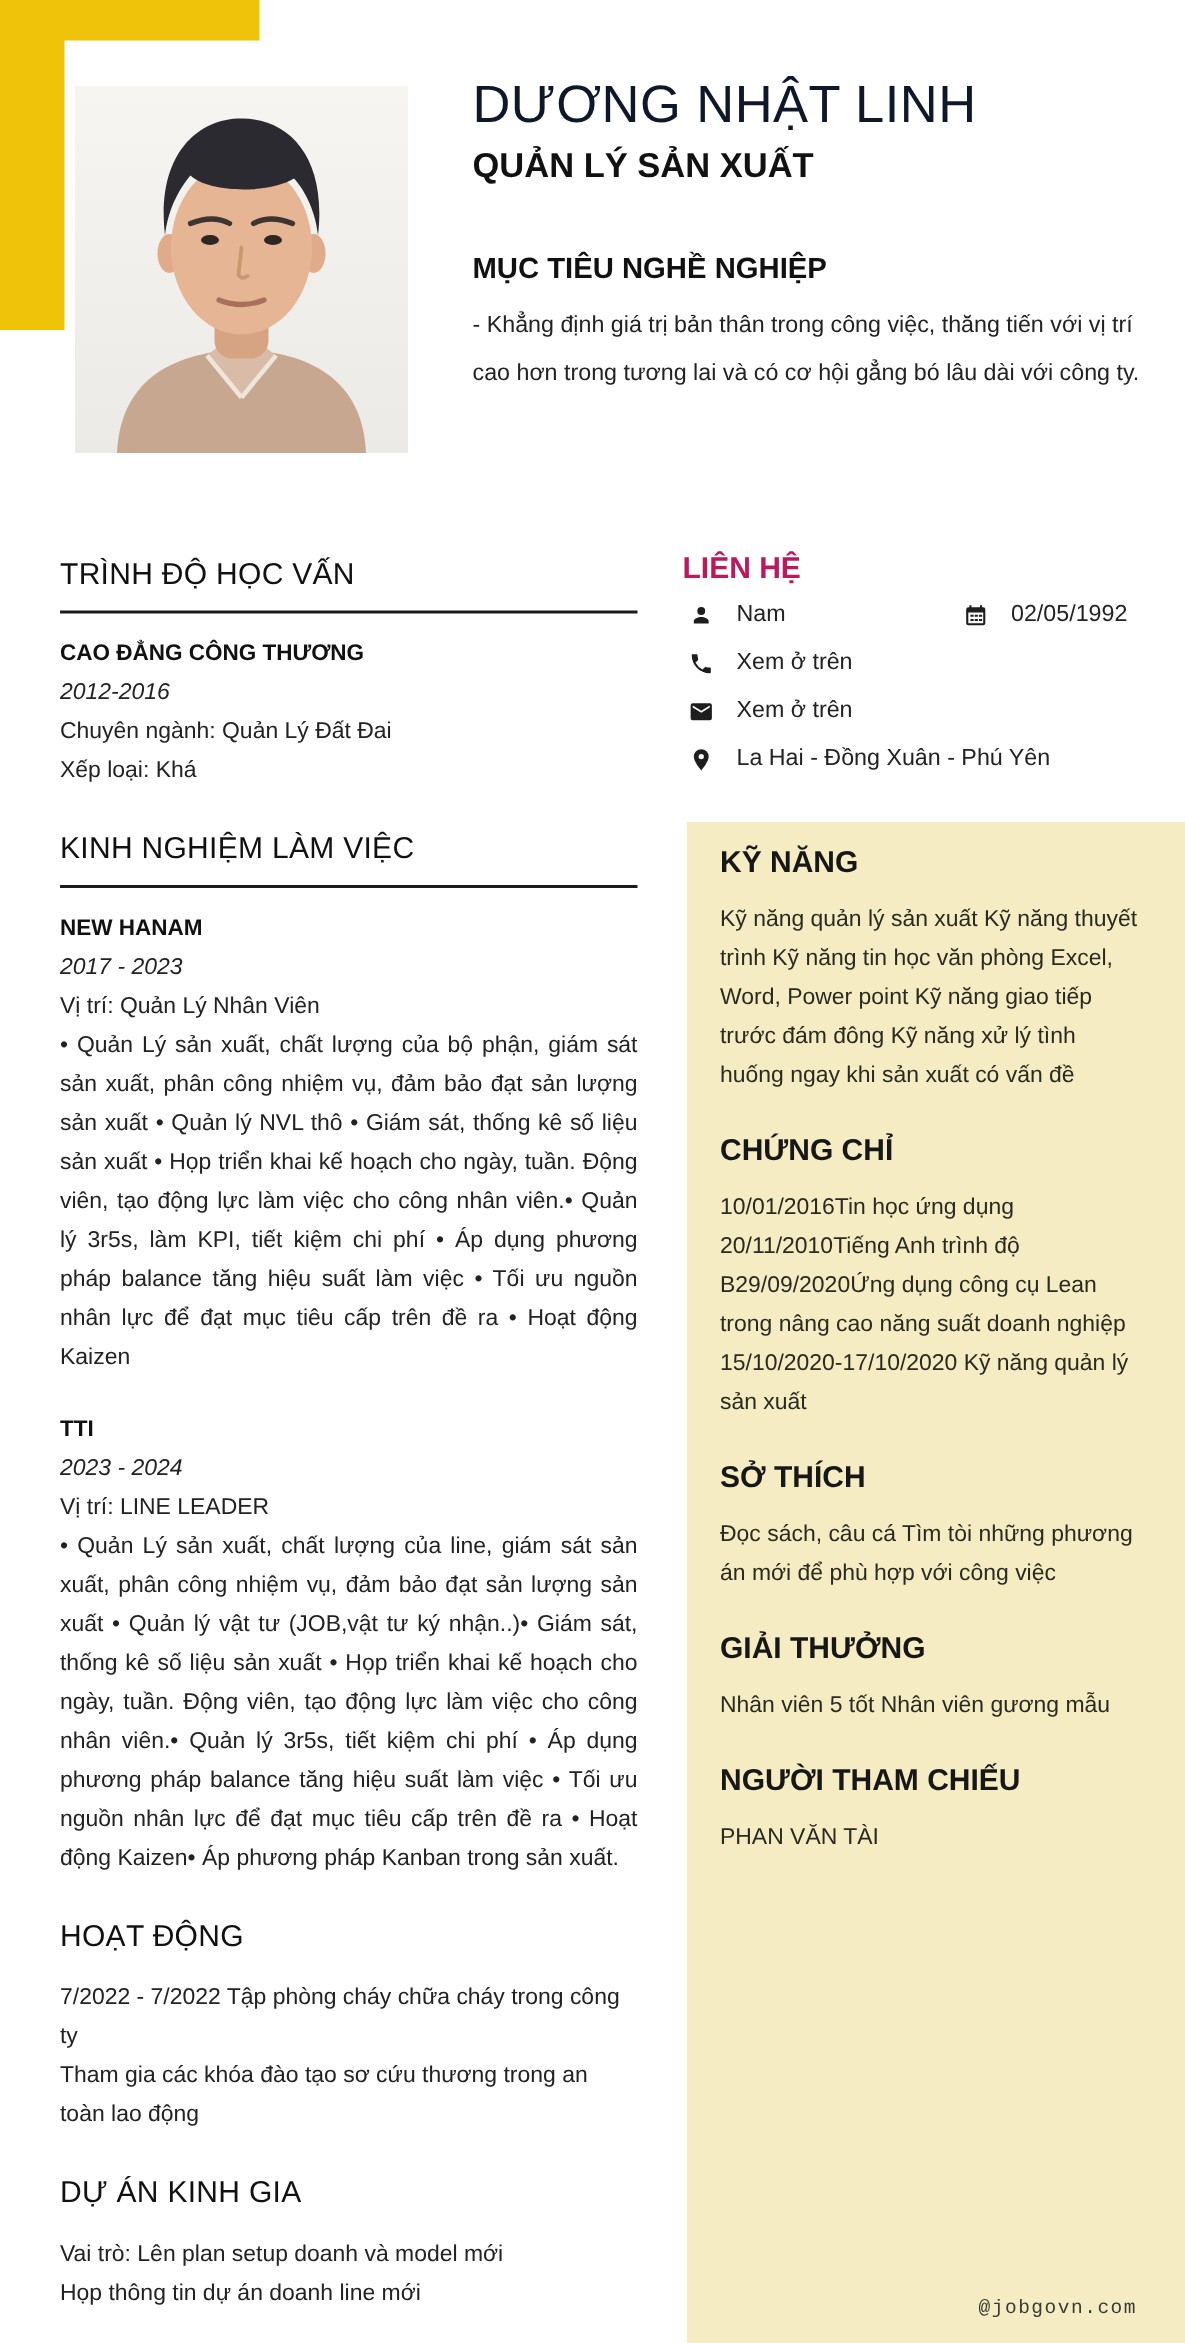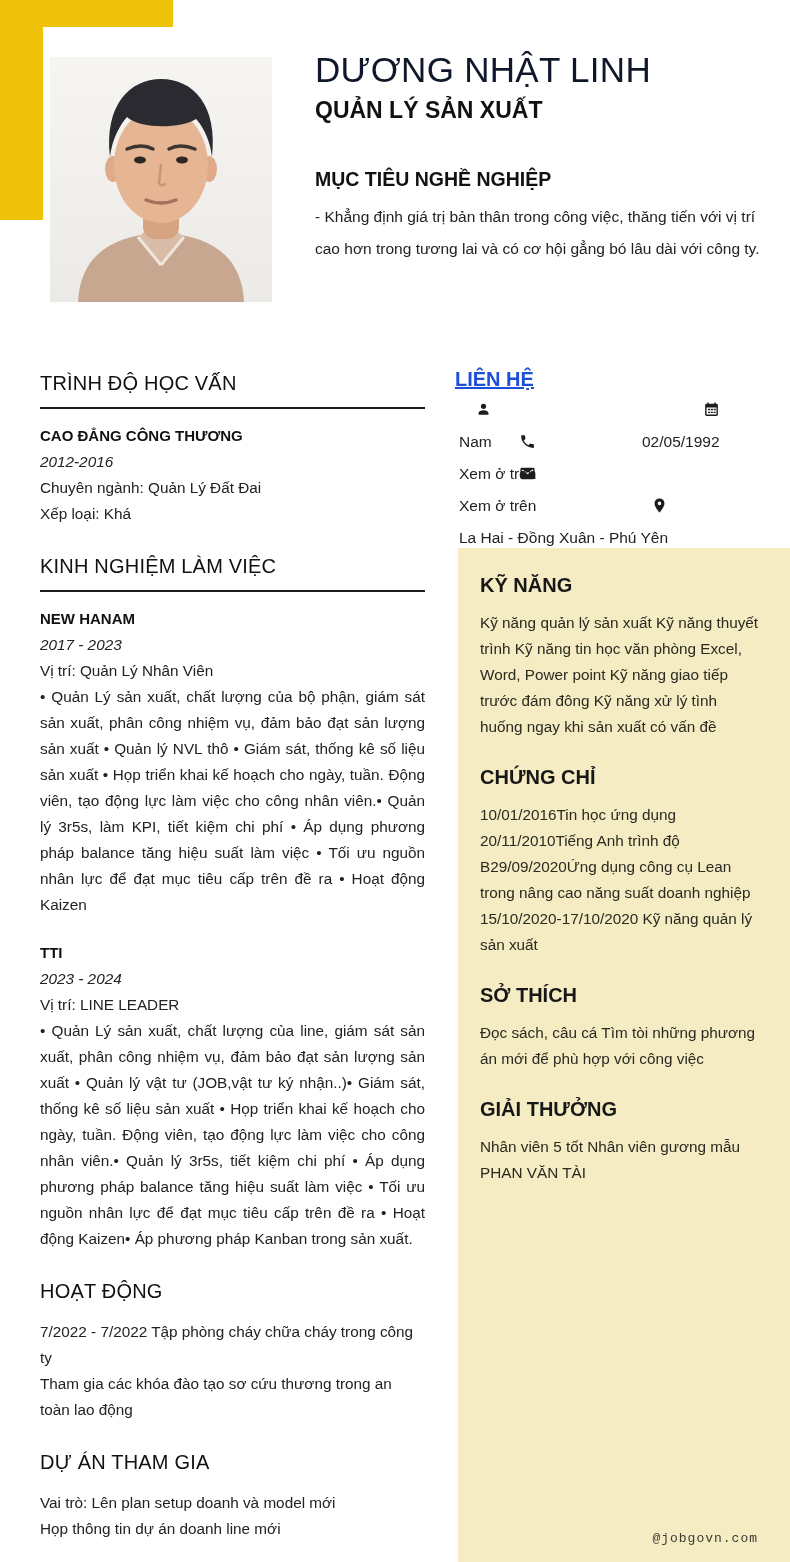--- a/index.html
+++ b/index.html
@@ -28,31 +28,31 @@
   .underlined { padding-bottom:12px; border-bottom:2px solid #1c1c1c; margin-bottom:14px; }
   .plain-h { margin-bottom:16px; }
   .left-col p, .left-col .line { font-size:15.3px; line-height:26px; color:#222; }
   .sub-bold { font-size:15px; font-weight:700; line-height:26px; color:#111; }
   .italic { font-style:italic; }
   .desc { text-align:justify; }
   .job-block { margin-top:22px; }
   .section-gap { margin-top:28px; }
   
   .contact { position:absolute; left:455px; top:368px; width:332px; }
-  .contact h2 { font-size:20px; font-weight:700; margin-bottom:10px; color:#1d4ed8;text-decoration:underline; }
+  .contact h2 { font-size:20px; font-weight:700; margin-bottom:10px; color:#be185d; }
   .c-row { position:relative; height:32px; }
-  .c-cell { position:absolute; top:0; display:flex; align-items:flex-end; gap:15px;flex-direction:column; }
+  .c-cell { position:absolute; top:0; display:flex; align-items:center; gap:15px; }
   .c-cell.first { left:4px; }
   .c-cell.second { left:187px; }
   .c-cell svg { width:17px; height:17px; flex:none; }
   .c-text { font-size:15.5px; color:#222; }
   
   .beige {
     position:absolute; left:458px; top:548px; width:332px; height:1014px;
-    background:#f5ecc4; padding:26px 28px 0 22px;
+    background:#f5ecc4; padding:16px 28px 0 22px;
   }
   .beige h2 { font-size:20px; font-weight:700; color:#171717; margin:26px 0 13px; }
   .beige h2:first-child { margin-top:0; }
   .beige p { font-size:15.3px; line-height:26px; color:#2a2a20; }
   .watermark {
     position:absolute; right:32px; bottom:16px;
     font-family:"Liberation Mono", monospace; font-size:13px;
     letter-spacing:1px; color:#3a3a32;
   }
 </style>
@@ -137,21 +137,21 @@
       </div>
     </section>
 
     <section class="section-gap">
       <h2 class="plain-h">HOẠT ĐỘNG</h2>
       <div class="line">7/2022 - 7/2022 Tập phòng cháy chữa cháy trong công ty</div>
       <div class="line">Tham gia các khóa đào tạo sơ cứu thương trong an toàn lao động</div>
     </section>
 
     <section class="section-gap">
-      <h2 class="plain-h">DỰ ÁN THAM GIA</h2>
+      <h2 class="plain-h">DỰ ÁN KINH GIA</h2>
       <div class="line">Vai trò: Lên plan setup doanh và model mới</div>
       <div class="line">Họp thông tin dự án doanh line mới</div>
     </section>
 
   </div>
 
   <div class="contact">
     <h2>LIÊN HỆ</h2>
 
     <div class="c-row">
@@ -203,18 +203,19 @@
 
     <h2>CHỨNG CHỈ</h2>
     <p>10/01/2016Tin học ứng dụng 20/11/2010Tiếng Anh trình độ B29/09/2020Ứng dụng công cụ Lean trong nâng cao năng suất doanh nghiệp 15/10/2020-17/10/2020 Kỹ năng quản lý sản xuất</p>
 
     <h2>SỞ THÍCH</h2>
     <p>Đọc sách, câu cá Tìm tòi những phương án mới để phù hợp với công việc</p>
 
     <h2>GIẢI THƯỞNG</h2>
     <p>Nhân viên 5 tốt Nhân viên gương mẫu</p>
 
+    <h2>NGƯỜI THAM CHIẾU</h2>
     <p>PHAN VĂN TÀI</p>
 
     <div class="watermark">@jobgovn.com</div>
   </div>
 
 </div>
 
 </body></html>

